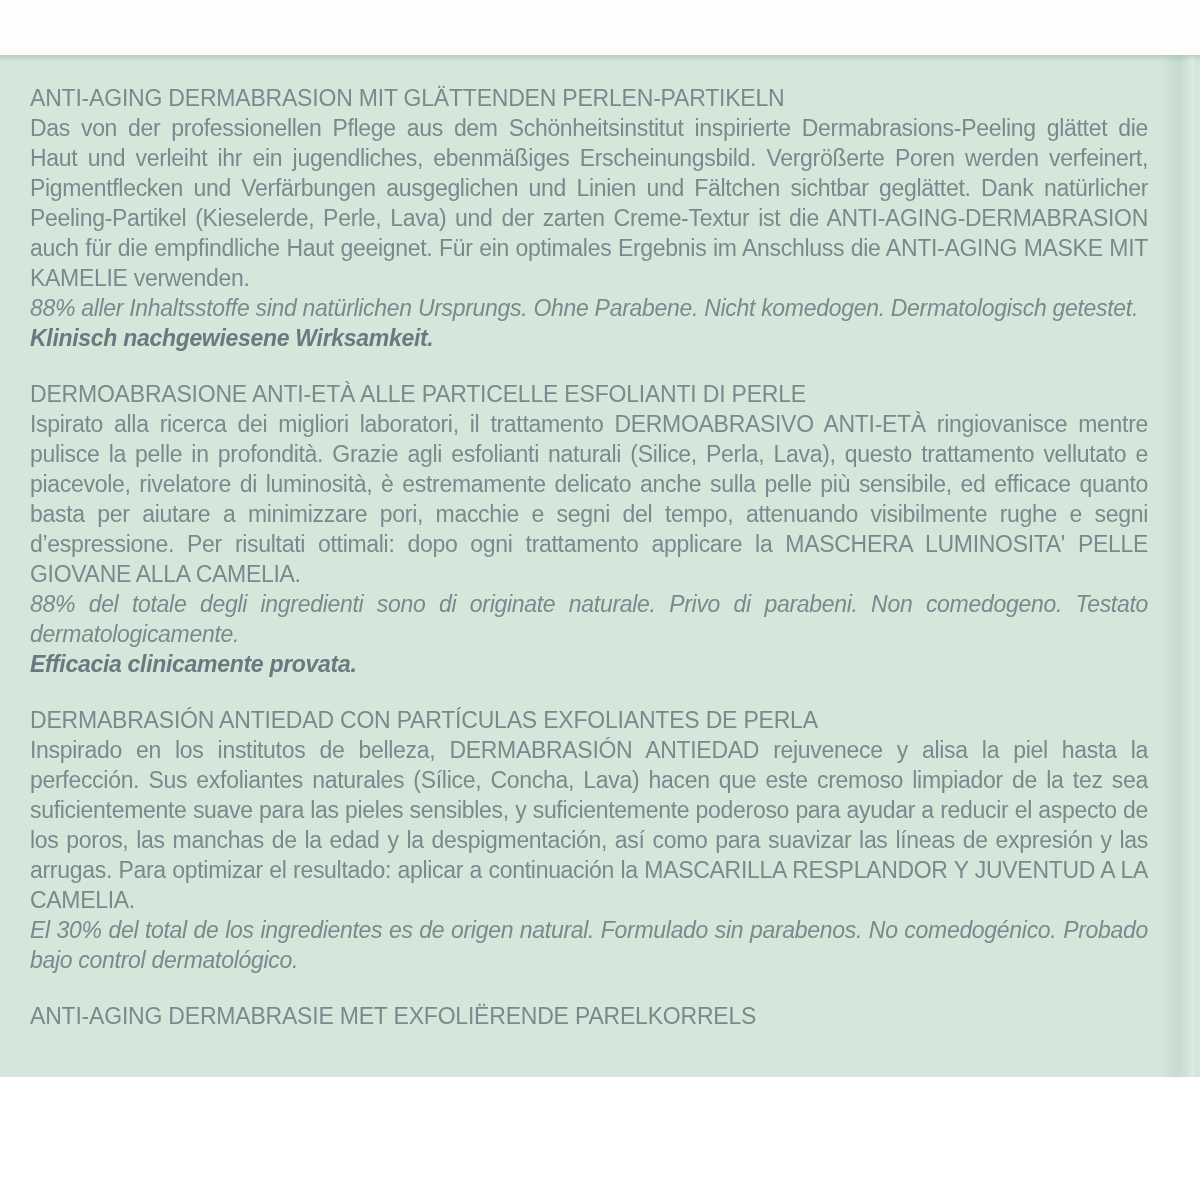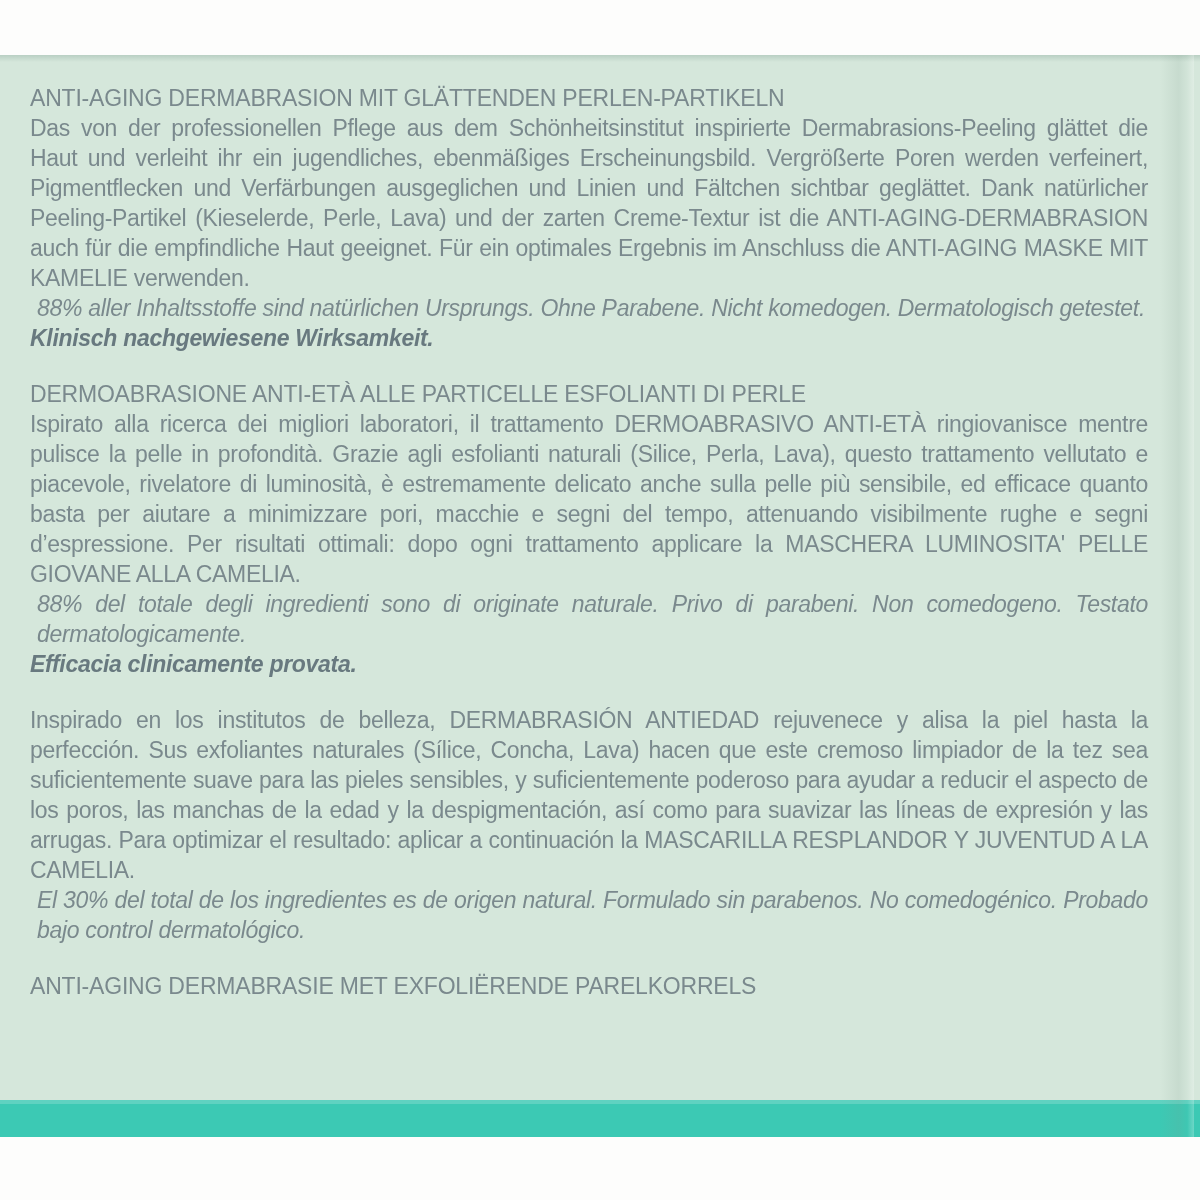--- a/index.html
+++ b/index.html
@@ -6,21 +6,21 @@
     margin: 0;
     padding: 0;
     width: 1200px;
     height: 1200px;
     background: #ffffff;
     font-family: "Liberation Sans", sans-serif;
   }
   .photo {
     position: relative;
     width: 1200px;
-    height: 1200px;
+    height: 1077px;
     background: var(--page-bg, #fdfdfc);
     overflow: hidden;
   }
   
   .panel {
     position: absolute;
     left: 0;
     top: 55px;
     width: 1200px;
     height: 1082px;
@@ -81,21 +81,21 @@
     font-size: 23px;
     font-weight: 400;
     line-height: 30px;
     letter-spacing: -0.2px;
     color: var(--text, #7a898d);
   }
   .body-text, .claims, .efficacy {
     margin: 0;
     text-align: justify;
   }
-  .claims { font-style: italic; margin-left: 7px; }
+  .claims { font-style: italic; }
   .efficacy {
     font-weight: 700;
     color: var(--text-bold, #68797f);
     text-align: left;
     font-style: italic;
   }
 </style>
 </head>
 <body>
 
@@ -112,20 +112,21 @@
       </section>
 
       <section class="lang-section">
         <h2 class="heading">DERMOABRASIONE ANTI-ETÀ ALLE PARTICELLE ESFOLIANTI DI PERLE</h2>
         <p class="body-text">Ispirato alla ricerca dei migliori laboratori, il trattamento DERMOABRASIVO ANTI-ETÀ ringiovanisce mentre pulisce la pelle in profondità. Grazie agli esfolianti naturali (Silice, Perla, Lava), questo trattamento vellutato e piacevole, rivelatore di luminosità, è estremamente delicato anche sulla pelle più sensibile, ed efficace quanto basta per aiutare a minimizzare pori, macchie e segni del tempo, attenuando visibilmente rughe e segni d’espressione. Per risultati ottimali: dopo ogni trattamento applicare la MASCHERA LUMINOSITA' PELLE GIOVANE ALLA CAMELIA.</p>
         <p class="claims">88% del totale degli ingredienti sono di originate naturale. Privo di parabeni. Non comedogeno. Testato dermatologicamente.</p>
         <p class="efficacy">Efficacia clinicamente provata.</p>
       </section>
 
       <section class="lang-section">
+        <h2 class="heading">DERMABRASIÓN ANTIEDAD CON PARTÍCULAS EXFOLIANTES DE PERLA</h2>
         <p class="body-text">Inspirado en los institutos de belleza, DERMABRASIÓN ANTIEDAD rejuvenece y alisa la piel hasta la perfección. Sus exfoliantes naturales (Sílice, Concha, Lava) hacen que este cremoso limpiador de la tez sea suficientemente suave para las pieles sensibles, y suficientemente poderoso para ayudar a reducir el aspecto de los poros, las manchas de la edad y la despigmentación, así como para suavizar las líneas de expresión y las arrugas. Para optimizar el resultado: aplicar a continuación la MASCARILLA RESPLANDOR Y JUVENTUD A LA CAMELIA.</p>
         <p class="claims">El 30% del total de los ingredientes es de origen natural. Formulado sin parabenos. No comedogénico. Probado bajo control dermatológico.</p>
       </section>
 
       <section class="lang-section">
         <h2 class="heading">ANTI-AGING DERMABRASIE MET EXFOLIËRENDE PARELKORRELS</h2>
       </section>
 
     </div>
 

